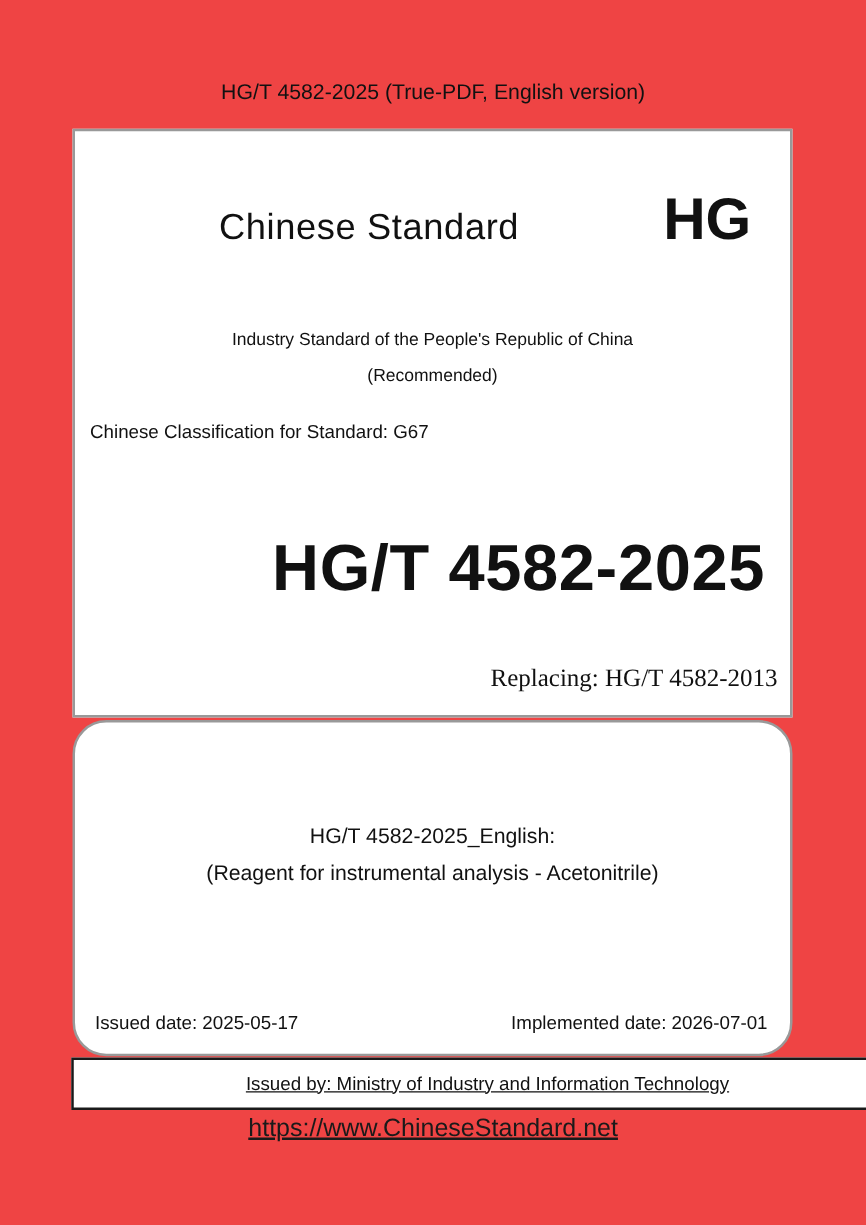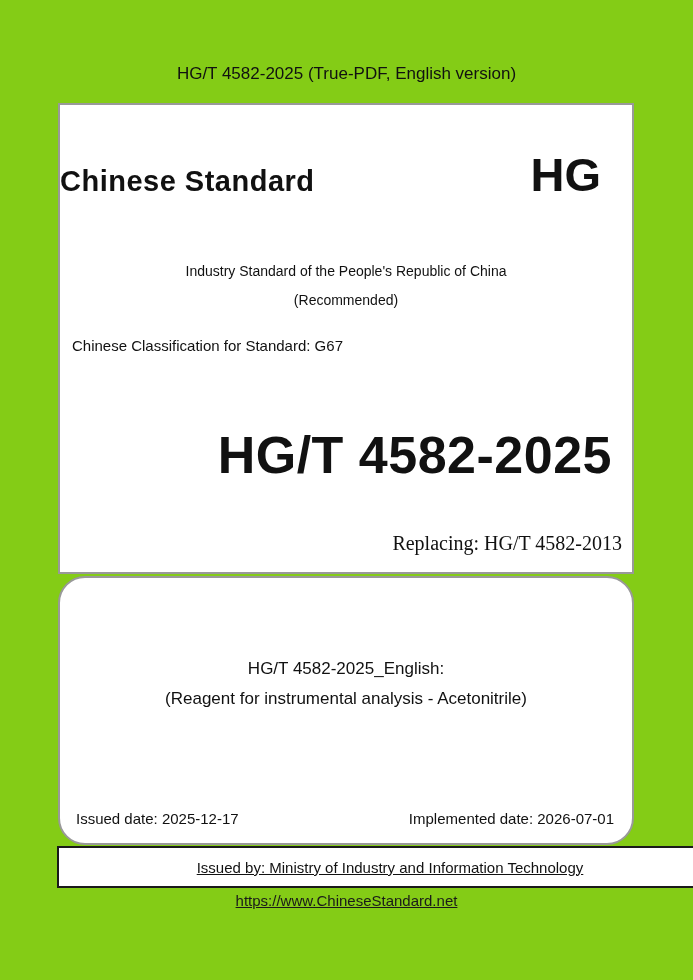--- a/index.html
+++ b/index.html
@@ -4,21 +4,21 @@
 <style>
   html, body {
     margin: 0;
     padding: 0;
     background: #ffffff;
   }
   .page {
     position: relative;
     width: 693px;
     height: 980px;
-    background: #84cc16;
+    background: #ef4444;
     font-family: "Liberation Sans", sans-serif;
     color: #111111;
     overflow: hidden;
   }
 
   
   .header-title {
     position: absolute;
     top: 64px;
     left: 0;
@@ -43,23 +43,23 @@
   .title-row {
     position: absolute;
     top: 46px;
     left: 0;
     right: 0;
     display: flex;
     align-items: baseline;
   }
   .brand-title {
     flex: 1;
-    text-align: left;
+    text-align: center;
     font-size: 29px;
-    font-weight: bold;
+    font-weight: normal;
     line-height: 1;
     letter-spacing: 0.5px;
   }
   .hg-logo {
     font-size: 47px;
     font-weight: bold;
     line-height: 1;
     padding-right: 31px;
   }
   .subtitle-block {
@@ -135,21 +135,21 @@
     text-decoration: underline;
   }
 
   
   .footer-link {
     position: absolute;
     top: 892px;
     left: 0;
     width: 100%;
     text-align: center;
-    font-size: 15px;
+    font-size: 20px;
   }
   .footer-link a {
     color: #1a1a1a;
     text-decoration: underline;
     cursor: pointer;
   }
 </style>
 </head>
 <body>
 
@@ -170,21 +170,21 @@
     <div class="std-number">HG/T 4582-2025</div>
     <div class="replacing">Replacing: HG/T 4582-2013</div>
   </div>
 
   <div class="box box2">
     <div class="english-title">
       <div>HG/T 4582-2025_English:</div>
       <div>(Reagent for instrumental analysis - Acetonitrile)</div>
     </div>
     <div class="dates-row">
-      <span>Issued date: 2025-12-17</span>
+      <span>Issued date: 2025-05-17</span>
       <span>Implemented date: 2026-07-01</span>
     </div>
   </div>
 
   <div class="box3 box">
     <span>Issued by: Ministry of Industry and Information Technology</span>
   </div>
 
   <div class="footer-link">
     <a href="#">https://www.ChineseStandard.net</a>

